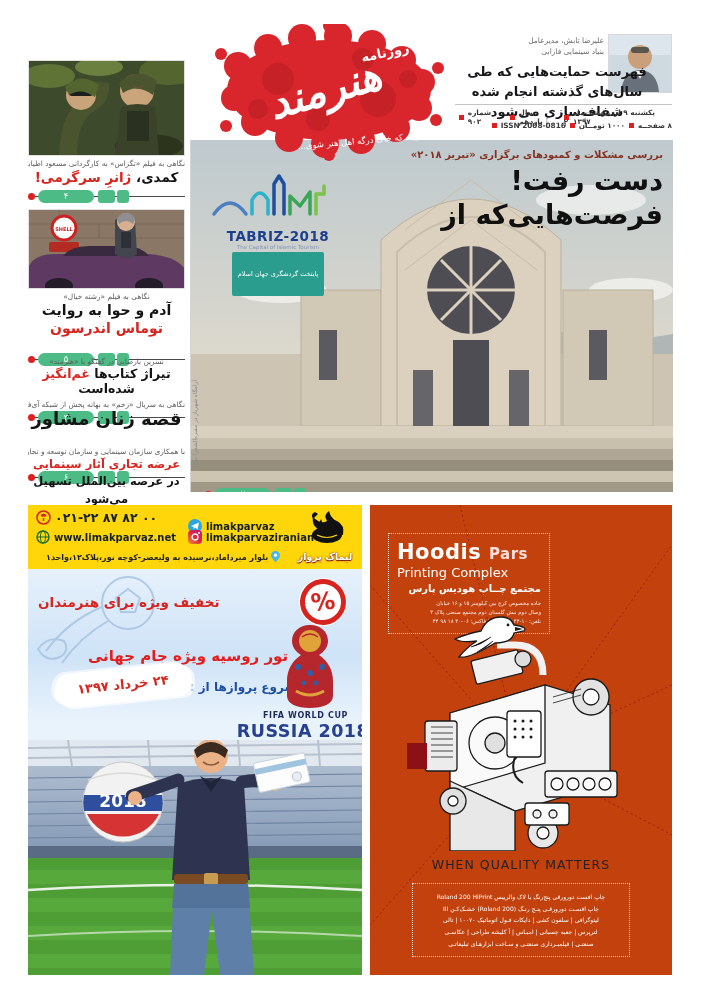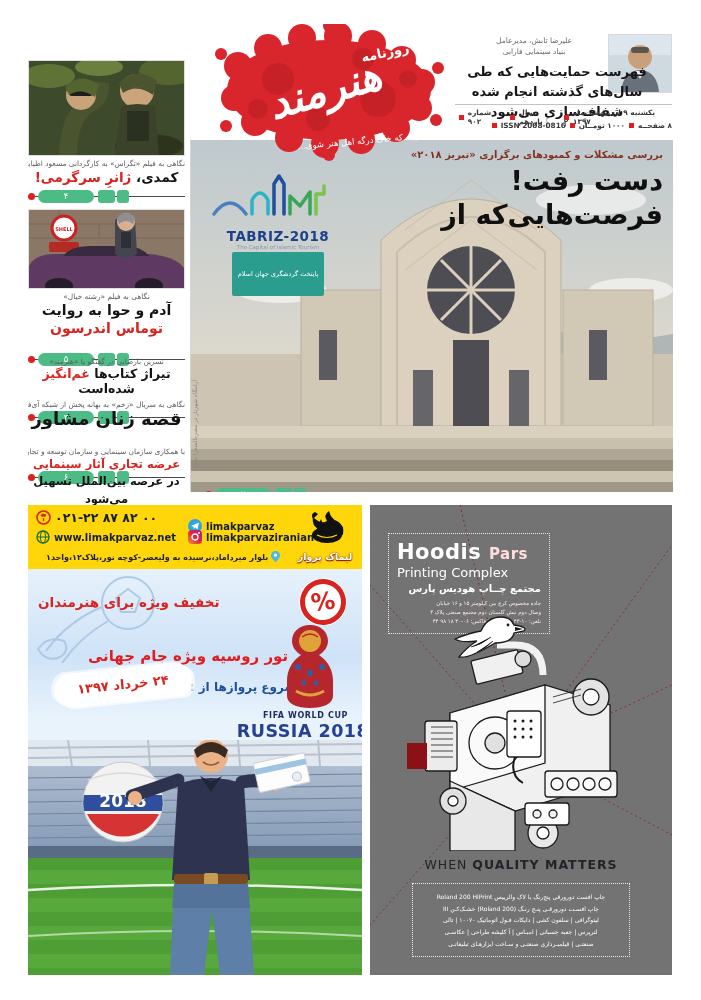--- a/index.html
+++ b/index.html
@@ -2,21 +2,21 @@
 <html lang="fa"><head>
 <meta charset="utf-8">
 <style>
   html,body{margin:0;padding:0;background:#e9e9e9;}
   .page{position:relative;width:701px;height:1000px;background:#fff;margin:0 auto;
         font-family:"DejaVu Sans",sans-serif;overflow:hidden;}
   .abs{position:absolute;}
   .rtl{direction:rtl;}
   
   .mast-photo{right:0;top:0;width:62px;height:57px;overflow:hidden;border:1px solid #d8d8d8;}
-  .byline{font-size:7.5px;color:#6a6a6a;text-align:center;line-height:1.45;}
+  .byline{font-size:7.5px;color:#6a6a6a;text-align:right;line-height:1.45;}
   .mast-title{font-size:13px;font-weight:bold;color:#17171a;text-align:center;line-height:1.55;}
   .mast-page{font-size:10px;color:#333;text-align:center;}
   .mast-page b{color:#aaa;font-weight:normal;padding:0 14px;}
   .dateline{font-size:7.3px;font-weight:bold;color:#3a3a3a;text-align:left;direction:rtl;
             display:flex;justify-content:flex-start;align-items:center;}
   .rsq{display:inline-block;width:5px;height:5px;background:#e01f1f;margin:0 4px;}
   
   .logo-wrap{left:198px;top:24px;width:262px;height:138px;z-index:5;}
   
   .sb{left:28px;width:157px;}
@@ -65,31 +65,31 @@
            direction:rtl;text-align:center;}
   .brush{position:absolute;left:26px;top:163px;width:138px;height:34px;background:#fff;
          border-radius:16px 22px 12px 20px/60% 45% 55% 50%;transform:rotate(-6deg);
          box-shadow:3px 2px 0 rgba(255,255,255,.7),-3px -2px 0 rgba(255,255,255,.6);
          color:#d8241f;font-size:13px;font-weight:bold;text-align:center;line-height:34px;direction:rtl;}
   .fifa1{position:absolute;left:210px;width:135px;top:206px;font-size:8px;font-weight:bold;color:#1f2a5e;
          text-align:center;letter-spacing:.6px;}
   .fifa2{position:absolute;left:200px;width:150px;top:216px;font-size:17.5px;font-weight:bold;color:#27408f;
          text-align:center;letter-spacing:.5px;}
   
-  .hoodis{left:370px;width:302px;background:#737373;}
+  .hoodis{left:370px;width:302px;background:#c2410c;}
   .h-box{position:absolute;left:18px;top:28px;width:162px;border:1px dotted rgba(255,255,255,.85);
          padding:6px 8px;box-sizing:border-box;color:#fff;}
   .h-en1{font-size:21px;font-weight:bold;letter-spacing:.5px;}
   .h-en1 span{font-size:15px;font-weight:bold;color:#ffdede;}
   .h-en2{font-size:13px;margin-top:1px;color:#fff;}
   .h-fa{font-size:10px;font-weight:bold;margin-top:3px;direction:rtl;text-align:right;}
   .h-info{font-size:5.4px;margin-top:5px;direction:rtl;text-align:right;line-height:1.7;color:#ffecec;}
   .h-slogan{position:absolute;left:0;width:302px;top:352px;text-align:center;font-size:12.5px;
             color:#23232a;letter-spacing:1px;}
-  .h-slogan b{font-weight:bold;}
+  .h-slogan b{font-weight:normal;}
   .h-serv{position:absolute;left:42px;top:378px;width:218px;border:1px dotted rgba(255,255,255,.85);
           padding:7px 6px;box-sizing:border-box;font-size:6px;color:#fff;direction:rtl;
           text-align:center;line-height:1.95;}
 </style>
 </head>
 <body>
 
 <div class="page">
 
   <div class="abs" style="left:460px;top:34px;width:212px;height:104px;">

